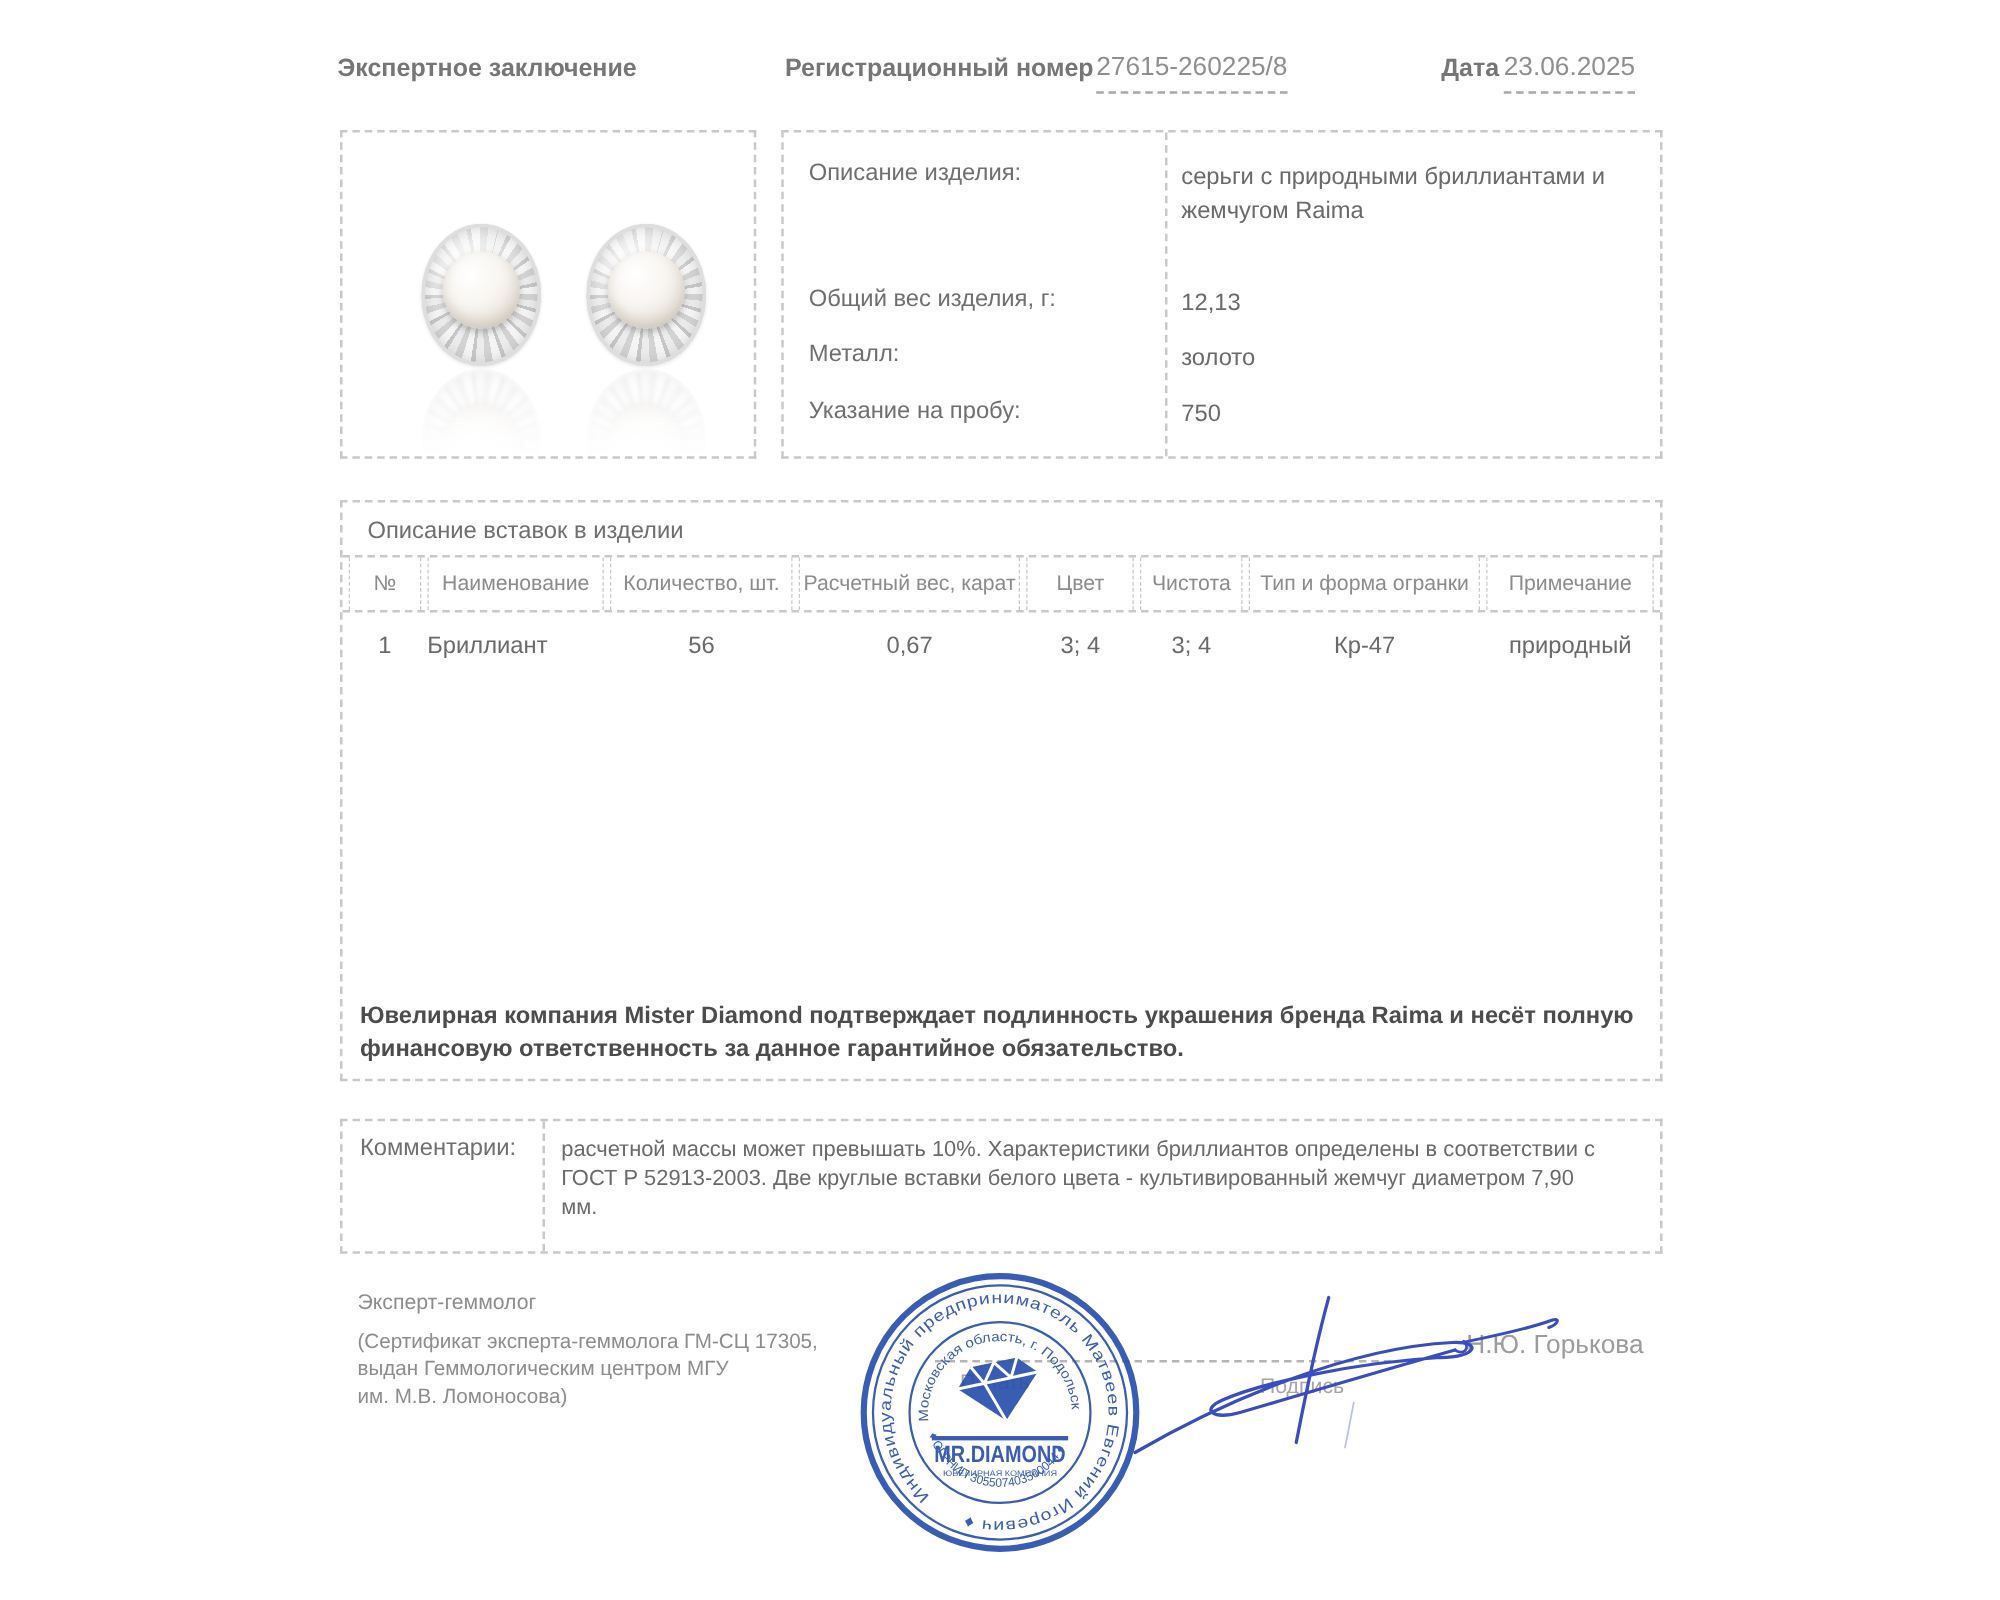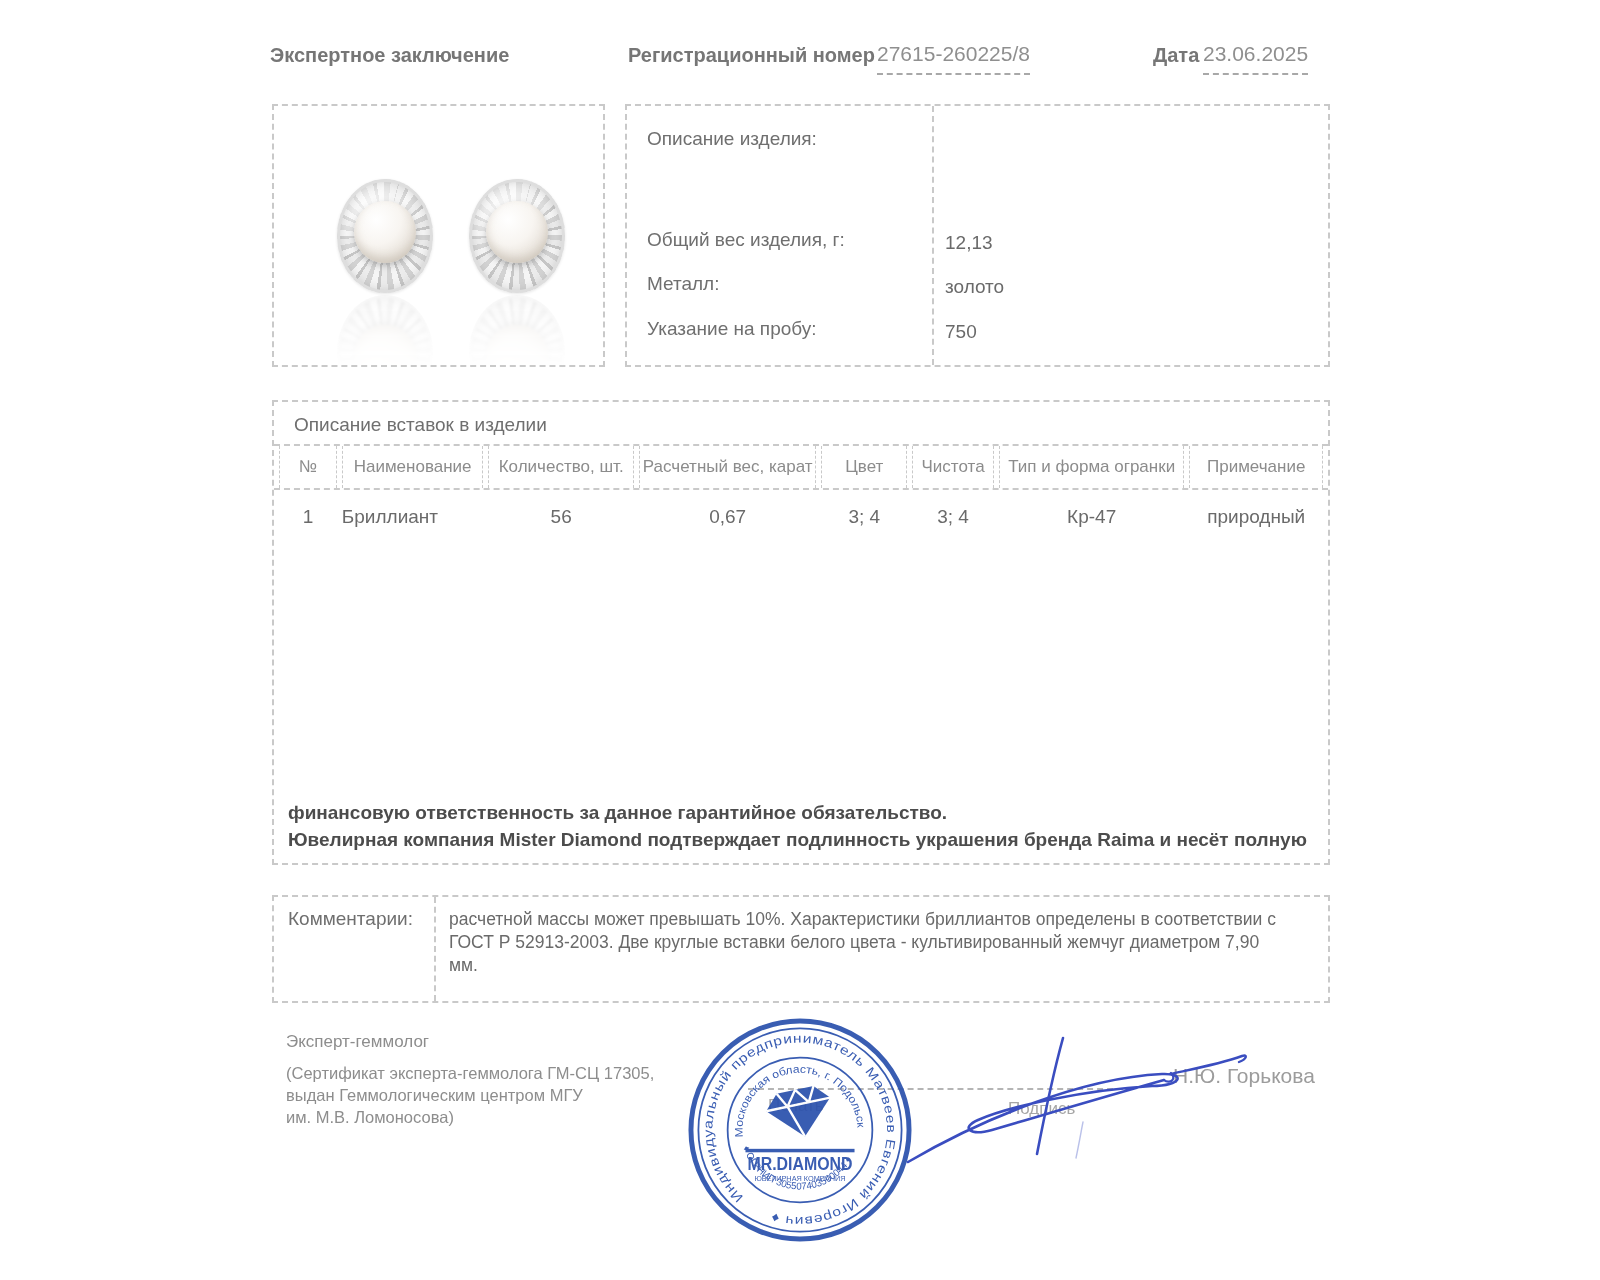--- a/index.html
+++ b/index.html
@@ -88,20 +88,22 @@
     <div class="earring reflection" style="left:195px;top:189px;">
       <div class="pearl"></div>
     </div>
   </div>
 
   <div class="abs dash-box" style="left:625px;top:104px;width:705px;height:263px;">
     <div class="desc-divider"></div>
 
     <div class="desc-label" style="top:22px;">Описание изделия:</div>
     <div class="desc-value" style="top:22px;">
+      <span style="display:block;">серьги с природными бриллиантами и</span>
+      <span style="display:block;">жемчугом Raima</span>
     </div>
 
     <div class="desc-label" style="top:123px;">Общий вес изделия, г:</div>
     <div class="desc-value" style="top:123px;">12,13</div>
 
     <div class="desc-label" style="top:167px;">Металл:</div>
     <div class="desc-value" style="top:167px;">золото</div>
 
     <div class="desc-label" style="top:212px;">Указание на пробу:</div>
     <div class="desc-value" style="top:212px;">750</div>
@@ -126,22 +128,22 @@
       <div class="cell col1 left">Бриллиант</div>
       <div class="cell col2">56</div>
       <div class="cell col3">0,67</div>
       <div class="cell col4">3; 4</div>
       <div class="cell col5">3; 4</div>
       <div class="cell col6">Кр-47</div>
       <div class="cell col7">природный</div>
     </div>
 
     <div class="statement">
+      <span style="display:block;">Ювелирная компания Mister Diamond подтверждает подлинность украшения бренда Raima и несёт полную</span>
       <span style="display:block;">финансовую ответственность за данное гарантийное обязательство.</span>
-      <span style="display:block;">Ювелирная компания Mister Diamond подтверждает подлинность украшения бренда Raima и несёт полную</span>
     </div>
   </div>
 
   <div class="abs dash-box" style="left:272px;top:895px;width:1058px;height:108px;">
     <div class="com-label">Комментарии:</div>
     <div class="com-divider"></div>
     <div class="com-text">
       <span style="display:block;">расчетной массы может превышать 10%. Характеристики бриллиантов определены в соответствии с</span>
       <span style="display:block;">ГОСТ Р 52913-2003. Две круглые вставки белого цвета - культивированный жемчуг диаметром 7,90</span>
       <span style="display:block;">мм.</span>

